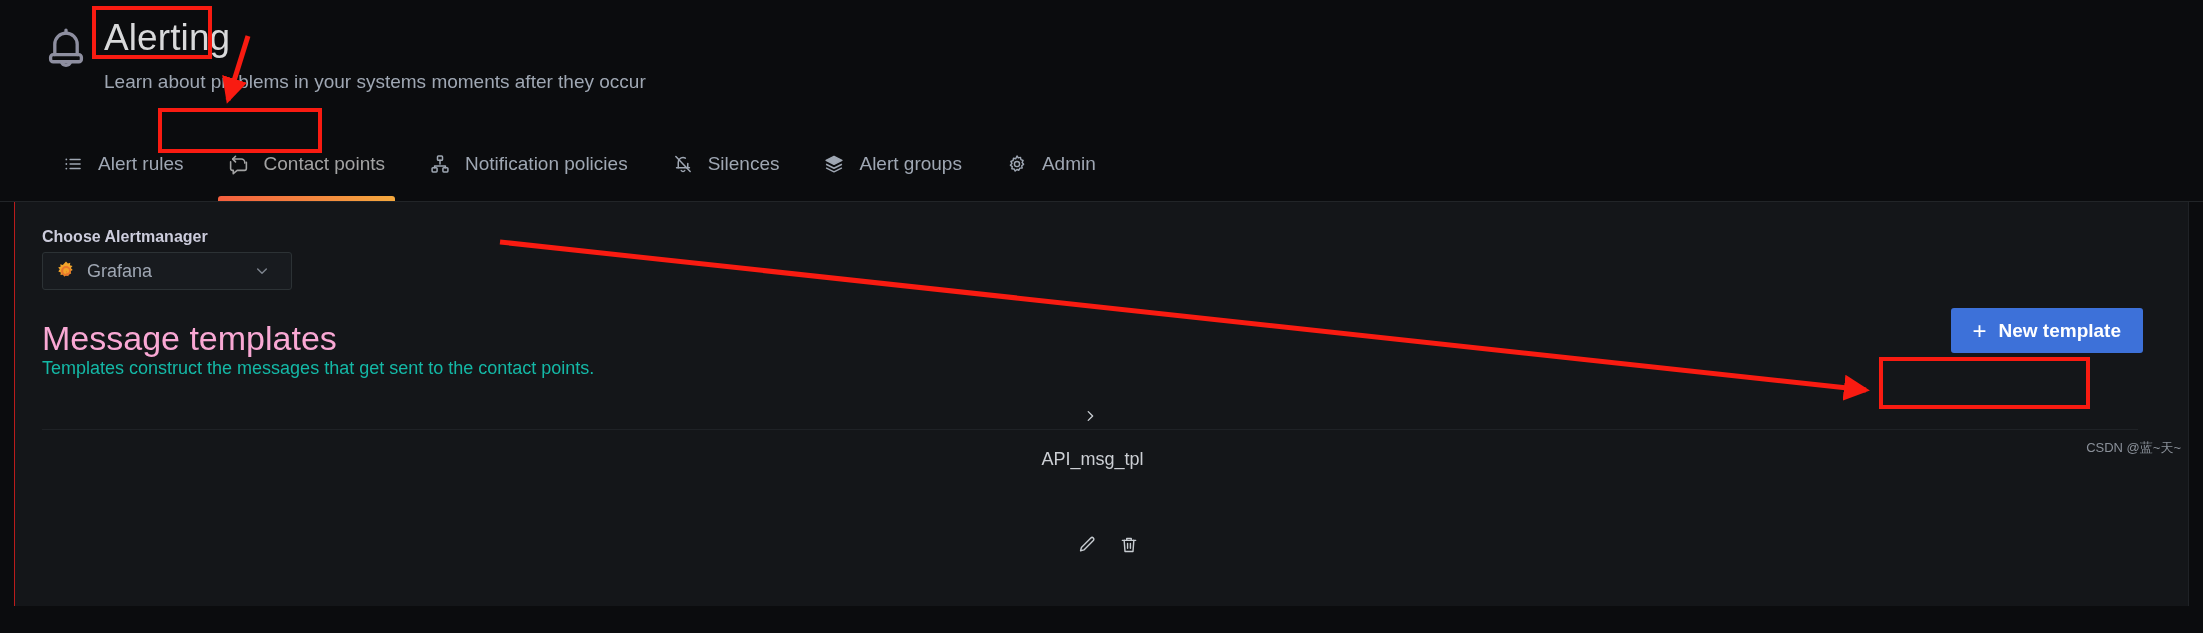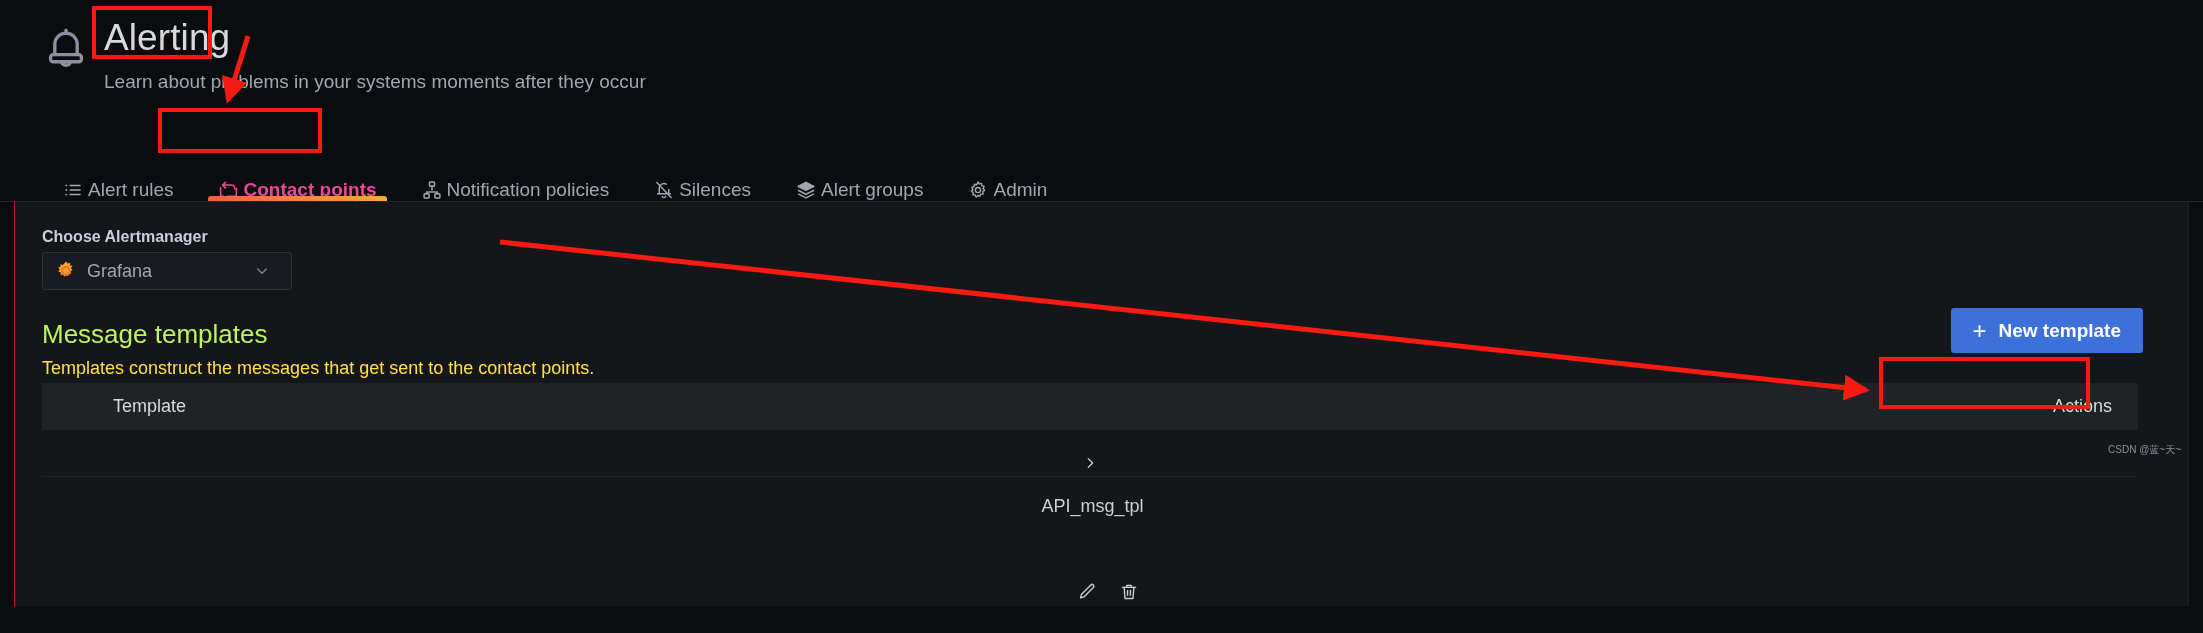--- a/index.html
+++ b/index.html
@@ -69,41 +69,41 @@
     height: 50px;
     border-bottom: 1px solid #222528;
     display: flex;
     align-items: flex-end;
     padding-left: 62px;
   }
 
   .tab {
     position: relative;
     display: flex;
-    align-items: flex-end;
-    gap: 4px;
+    align-items: flex-start;
+    gap: 14px;
     height: 48px;
     padding: 0 16px;
     margin-right: 12px;
     color: #9fa7b3;
     font-size: 19px;
     white-space: nowrap;
     cursor: pointer;
   }
   .tab:first-child { padding-left: 0; }
 
   .tab .ticon {
     display: inline-flex;
     align-items: center;
     justify-content: center;
     width: 22px; height: 22px;
     flex: 0 0 22px;
   }
 
-  .tab.active { color: #ec4899; font-weight: 700; }
+  .tab.active { color: #a3a3a3; font-weight: 400; }
   .tab.active::after {
     content: "";
     position: absolute;
     left: 6px; right: 6px; bottom: 0;
     height: 5px;
     border-radius: 3px 3px 0 0;
     background: linear-gradient(90deg,#f55f3e 0%, #f5a93e 100%);
   }
 
   
@@ -143,29 +143,29 @@
     margin-left: 10px;
     font-size: 18px;
     color: #9fa7b3;
   }
   .am-select .chev { width: 16px; height: 16px; opacity: .75; }
 
   
   .section-title {
     position: absolute;
     left: 27px; top: 117px;
-    font-size: 26px;
+    font-size: 34px;
     font-weight: 400;
-    color: #bef264;
+    color: #f9a8d4;
   }
   .section-desc {
     position: absolute;
     left: 27px; top: 156px;
     font-size: 18px;
-    color: #fde047;
+    color: #14b8a6;
   }
 
   .new-template-btn {
     position: absolute;
     right: 45px; top: 106px;
     height: 45px;
     padding: 0 22px;
     background: #3d71d9;
     color: #ffffff;
     border: none;
@@ -208,21 +208,21 @@
 
   .tbl-head .c-actions { color: #d8d9da; }
   .tbl-row .c-name { color: #cccfd4; }
   .chev-right { width: 14px; height: 14px; color: #c7ccd1; cursor: pointer; }
   .act-icon { width: 20px; height: 20px; color: #c7ccd1; cursor: pointer; }
 
   
   .watermark {
     position: absolute;
     right: 22px; bottom: 7px;
-    font-size: 10px;
+    font-size: 13px;
     color: #8a9099;
     white-space: nowrap;
   }
 
   
   .anno {
     position: absolute;
     border: 4px solid #f91b11;
     pointer-events: none;
   }
@@ -352,25 +352,20 @@
 
     <div class="section-title">Message templates</div>
     <div class="section-desc">Templates construct the messages that get sent to the contact points.</div>
 
     <button class="new-template-btn">
       <span class="plus">+</span>
       <span>New template</span>
     </button>
 
     <div class="tbl">
-      <div class="tbl-head">
-        <div class="c-expand"></div>
-        <div class="c-name">Template</div>
-        <div class="c-actions">Actions</div>
-      </div>
 
       <div class="tbl-row">
         <div class="c-expand">
           <span class="chev-right">
             <svg width="14" height="14" viewBox="0 0 24 24" fill="none" stroke="currentColor" stroke-width="2.4" stroke-linecap="round" stroke-linejoin="round">
               <path d="M9 4.5L16.5 12 9 19.5"></path>
             </svg>
           </span>
         </div>
         <div class="c-name">API_msg_tpl</div>

